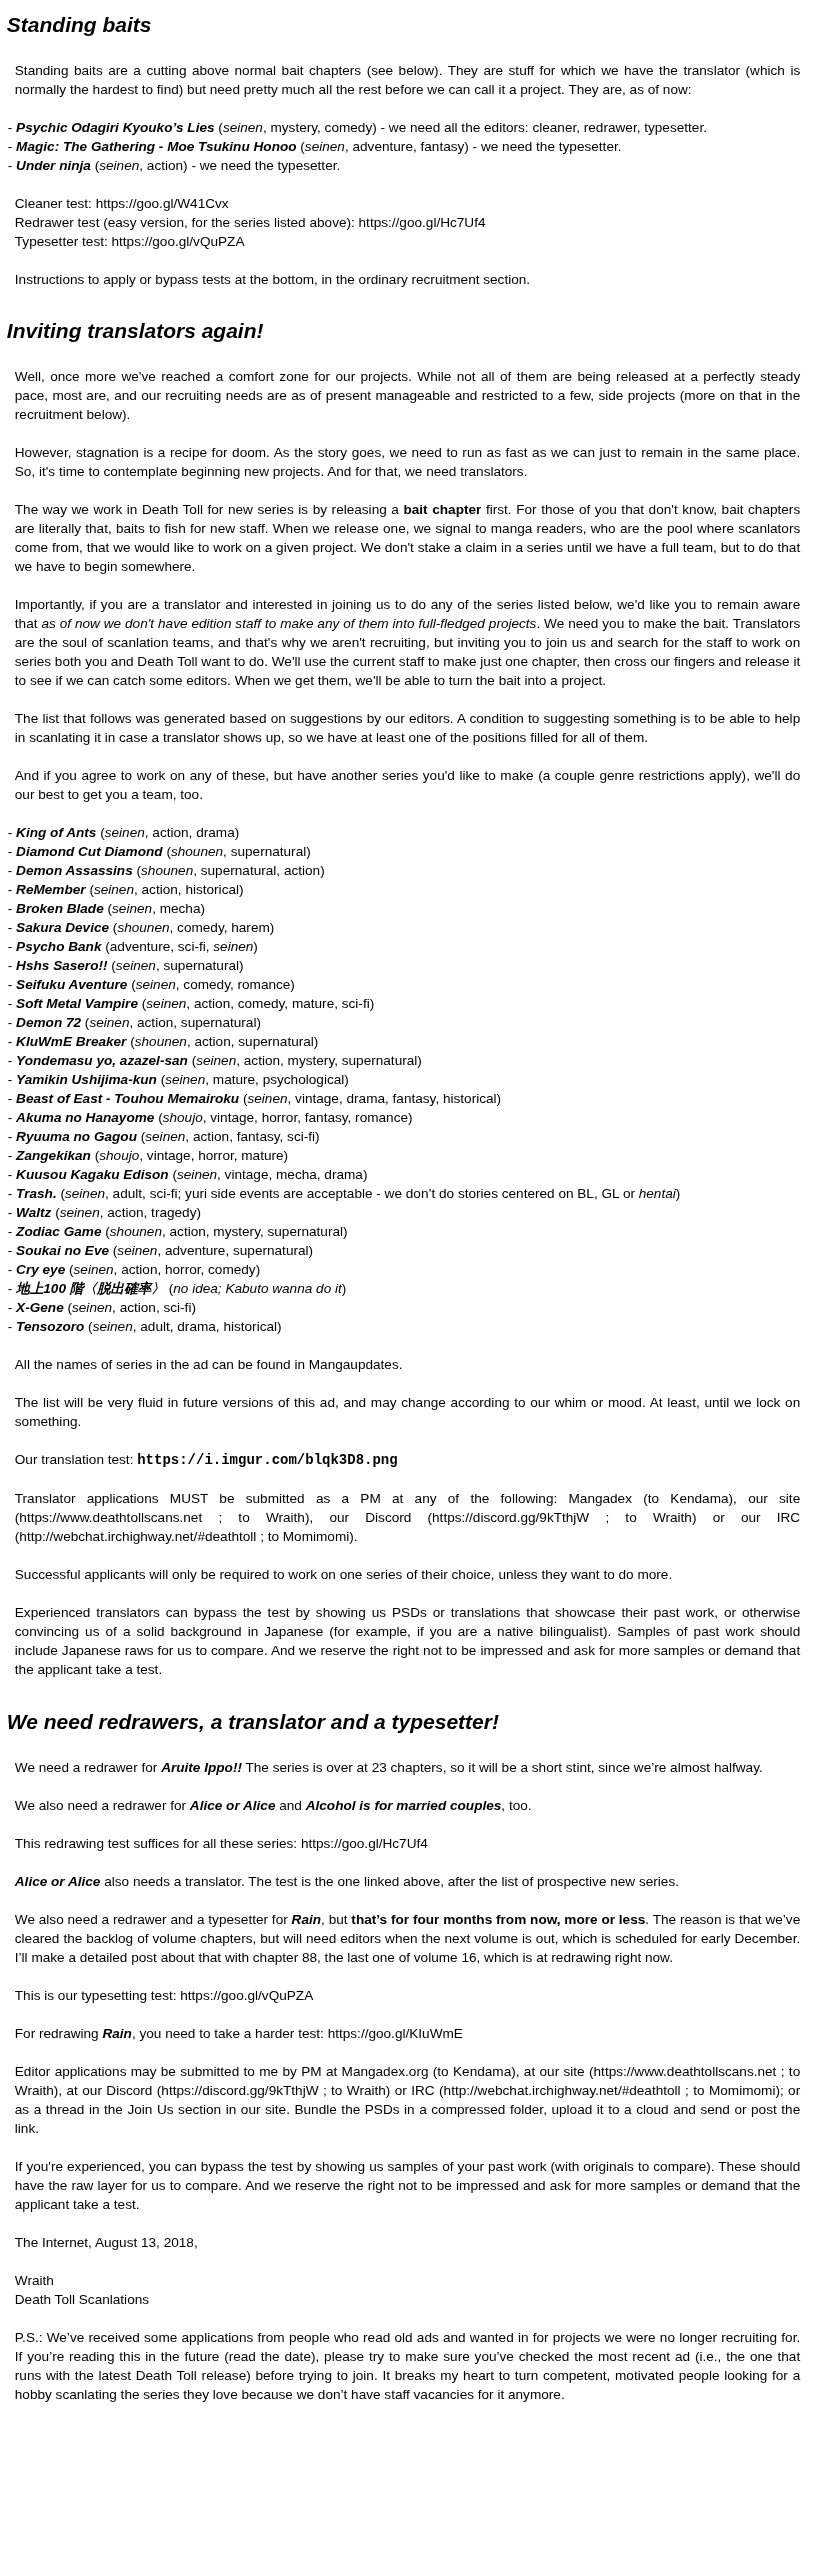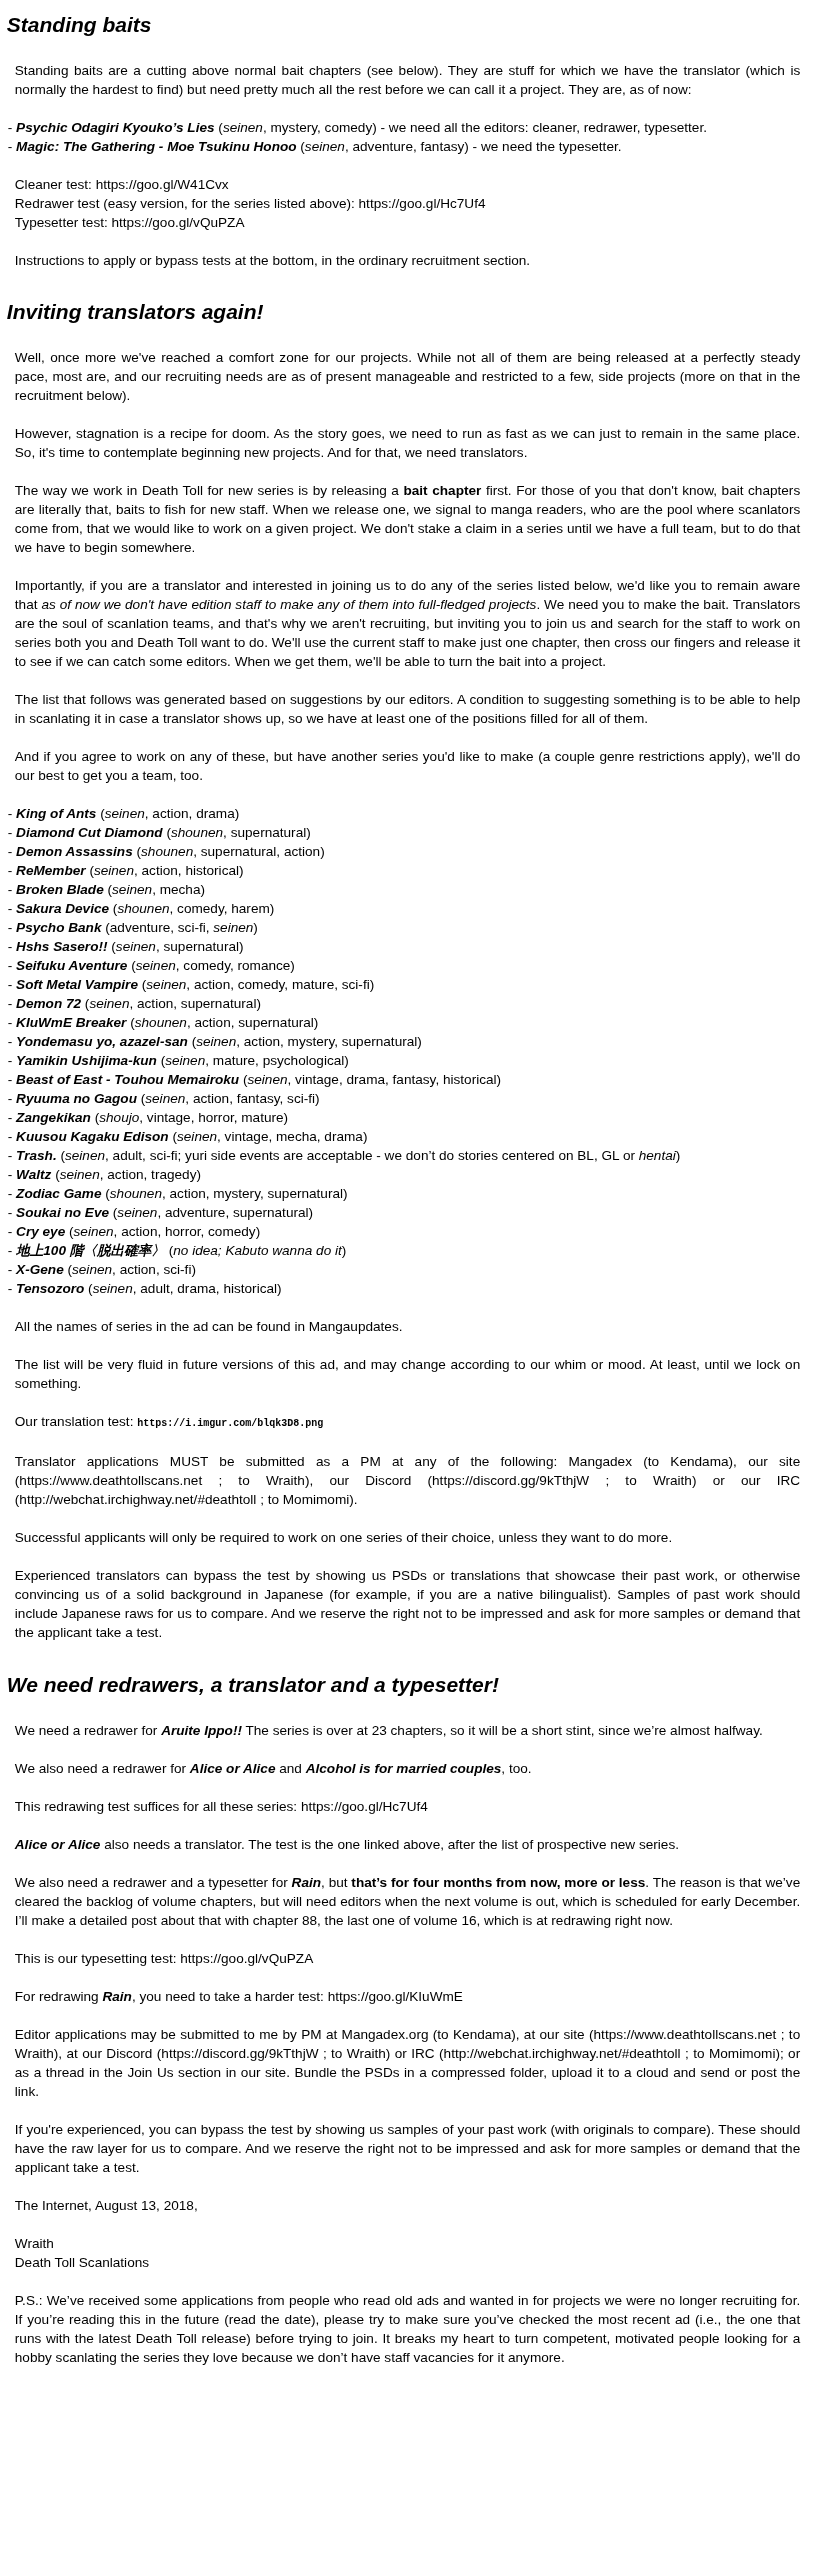--- a/index.html
+++ b/index.html
@@ -28,34 +28,35 @@
     margin: 19px 1px;
     padding: 0;
   }
   ul.plain li { line-height: 19px; }
   em { font-style: italic; }
   strong { font-weight: 700; }
   strong em, em strong { font-style: italic; font-weight: 700; }
   .mono {
     font-family: "Liberation Mono", "DejaVu Sans Mono", monospace;
     font-weight: 700;
-    font-size: 10px;
+    font-size: 14px;
   }
   .line { display: block; }
 </style>
 </head>
 <body>
 
 <main id="doc">
     <section>
       <h1>Standing baits</h1>
       <p>Standing baits are a cutting above normal bait chapters (see below). They are stuff for which we have the translator (which is normally the hardest to find) but need pretty much all the rest before we can call it a project. They are, as of now:</p>
       <ul class="plain">
         <li>- <strong><em>Psychic Odagiri Kyouko’s Lies</em></strong> (<em>seinen</em>, mystery, comedy) - we need all the editors: cleaner, redrawer, typesetter.</li>
         <li>- <strong><em>Magic: The Gathering - Moe Tsukinu Honoo</em></strong> (<em>seinen</em>, adventure, fantasy) - we need the typesetter.</li>
+        <li>- <strong><em>Under ninja</em></strong> (<em>seinen</em>, action) - we need the typesetter.</li>
       </ul>
       <p>
         <span class="line">Cleaner test: https://goo.gl/W41Cvx</span>
         <span class="line">Redrawer test (easy version, for the series listed above): https://goo.gl/Hc7Uf4</span>
         <span class="line">Typesetter test: https://goo.gl/vQuPZA</span>
       </p>
       <p>Instructions to apply or bypass tests at the bottom, in the ordinary recruitment section.</p>
     </section>
     <section>
       <h1>Inviting translators again!</h1>
@@ -74,20 +75,21 @@
         <li>- <strong><em>Sakura Device</em></strong> (<em>shounen</em>, comedy, harem)</li>
         <li>- <strong><em>Psycho Bank</em></strong> (adventure, sci-fi, <em>seinen</em>)</li>
         <li>- <strong><em>Hshs Sasero!!</em></strong> (<em>seinen</em>, supernatural)</li>
         <li>- <strong><em>Seifuku Aventure</em></strong> (<em>seinen</em>, comedy, romance)</li>
         <li>- <strong><em>Soft Metal Vampire</em></strong> (<em>seinen</em>, action, comedy, mature, sci-fi)</li>
         <li>- <strong><em>Demon 72</em></strong> (<em>seinen</em>, action, supernatural)</li>
         <li>- <strong><em>KIuWmE Breaker</em></strong> (<em>shounen</em>, action, supernatural)</li>
         <li>- <strong><em>Yondemasu yo, azazel-san</em></strong> (<em>seinen</em>, action, mystery, supernatural)</li>
         <li>- <strong><em>Yamikin Ushijima-kun</em></strong> (<em>seinen</em>, mature, psychological)</li>
         <li>- <strong><em>Beast of East - Touhou Memairoku</em></strong> (<em>seinen</em>, vintage, drama, fantasy, historical)</li>
+        <li>- <strong><em>Akuma no Hanayome</em></strong> (<em>shoujo</em>, vintage, horror, fantasy, romance)</li>
         <li>- <strong><em>Ryuuma no Gagou</em></strong> (<em>seinen</em>, action, fantasy, sci-fi)</li>
         <li>- <strong><em>Zangekikan</em></strong> (<em>shoujo</em>, vintage, horror, mature)</li>
         <li>- <strong><em>Kuusou Kagaku Edison</em></strong> (<em>seinen</em>, vintage, mecha, drama)</li>
         <li>- <strong><em>Trash.</em></strong> (<em>seinen</em>, adult, sci-fi; yuri side events are acceptable - we don’t do stories centered on BL, GL or <em>hentai</em>)</li>
         <li>- <strong><em>Waltz</em></strong> (<em>seinen</em>, action, tragedy)</li>
         <li>- <strong><em>Zodiac Game</em></strong> (<em>shounen</em>, action, mystery, supernatural)</li>
         <li>- <strong><em>Soukai no Eve</em></strong> (<em>seinen</em>, adventure, supernatural)</li>
         <li>- <strong><em>Cry eye</em></strong> (<em>seinen</em>, action, horror, comedy)</li>
         <li>- <strong><em>地上100 階〈脱出確率〉</em></strong> (<em>no idea; Kabuto wanna do it</em>)</li>
         <li>- <strong><em>X-Gene</em></strong> (<em>seinen</em>, action, sci-fi)</li>

